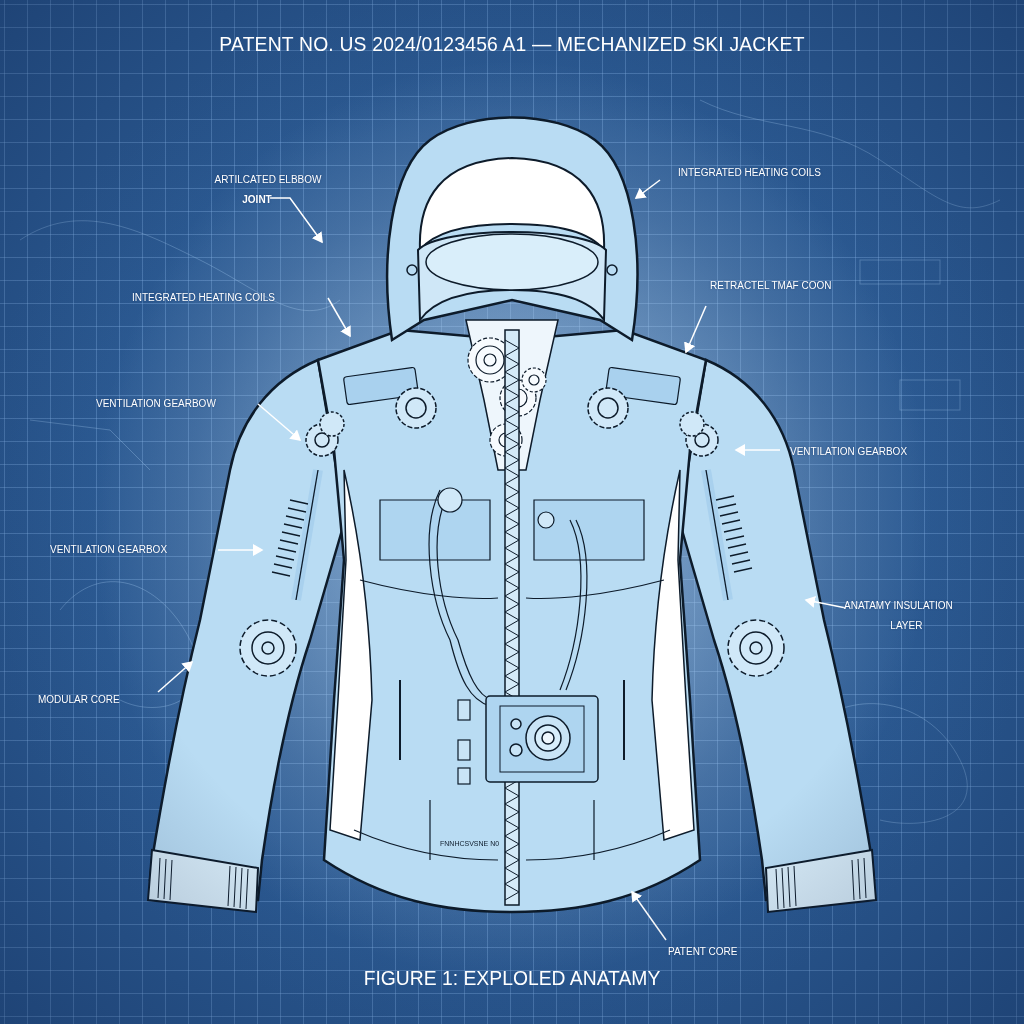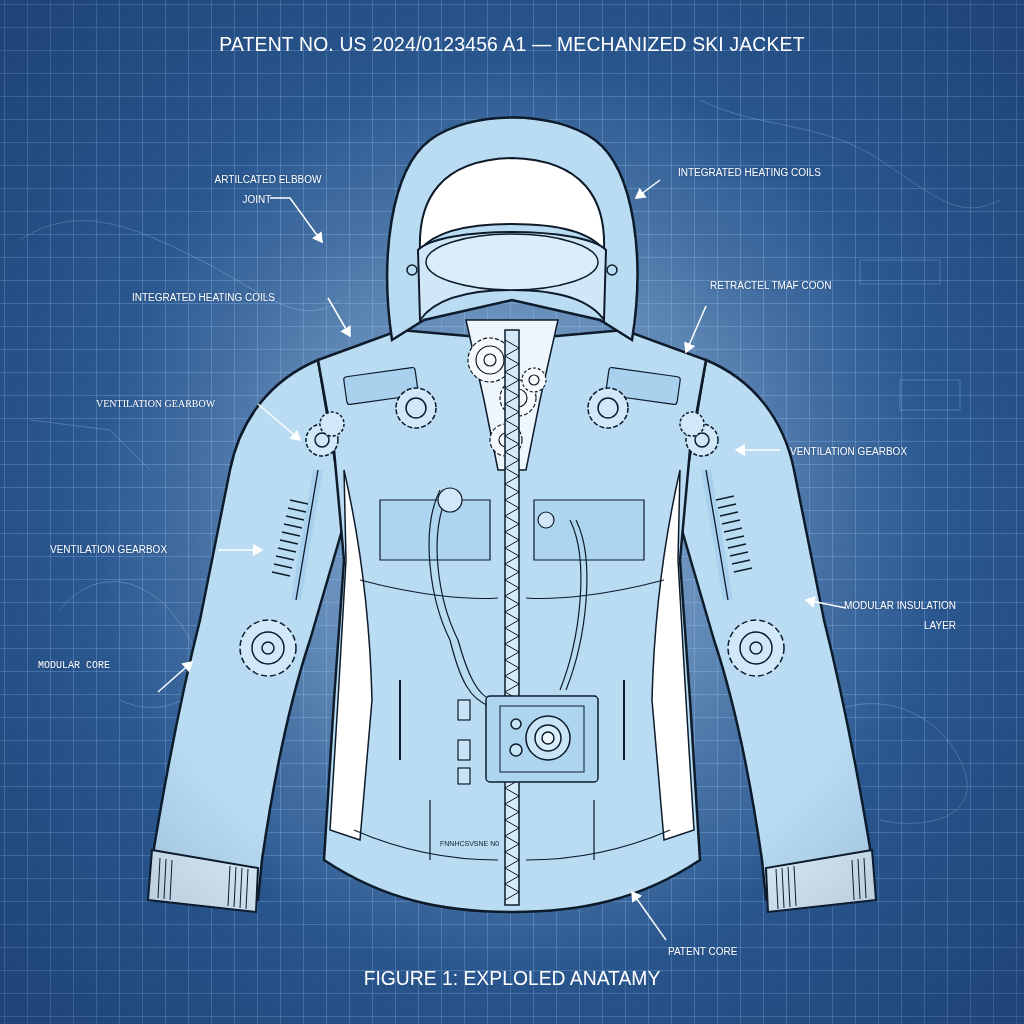--- a/index.html
+++ b/index.html
@@ -216,28 +216,28 @@
     <path d="M666 940 L632 892"></path>
   </g>
 </svg>
 
 <div class="vignette"></div>
 
 <div class="title">PATENT NO. US 2024/0123456 A1  —  MECHANIZED SKI JACKET</div>
 
 <div class="label center" style="left:178px; top:170px; width:180px;">
   <div>ARTILCATED ELBBOW</div>
-  <div style="padding-left:0; margin-left:-22px;">JOINT</div>
+  <div style="padding-left:0; margin-left:-22px;font-weight:bold;">JOINT</div>
 </div>
 <div class="label" style="left:678px; top:163px;">INTEGRATED HEATING COILS</div>
 <div class="label" style="left:132px; top:288px;">INTEGRATED HEATING COILS</div>
 <div class="label" style="left:710px; top:276px;">RETRACTEL TMΑF COON</div>
-<div class="label" style="left:96px; top:394px;font-family:Liberation Serif, serif;">VENTILATION GEARBOW</div>
+<div class="label" style="left:96px; top:394px;">VENTILATION GEARBOW</div>
 <div class="label" style="left:790px; top:442px;">VENTILATION GEARBOX</div>
 <div class="label" style="left:50px; top:540px;">VENTILATION GEARBOX</div>
 <div class="label center" style="left:844px; top:596px;">
-  <div>MODULAR INSULATION</div>
-  <div style="text-align:right; padding-left:16px;">LAYER</div>
+  <div>ANATAMY INSULATION</div>
+  <div style="text-align:center; padding-left:16px;">LAYER</div>
 </div>
-<div class="label" style="left:38px; top:656px;font-family:Liberation Mono, monospace;">MODULAR CORE</div>
+<div class="label" style="left:38px; top:690px;">MODULAR CORE</div>
 <div class="label" style="left:668px; top:942px;">PATENT CORE</div>
 
 <div class="caption">FIGURE 1: EXPLOLED ANATAMY</div>
 
 </body></html>

